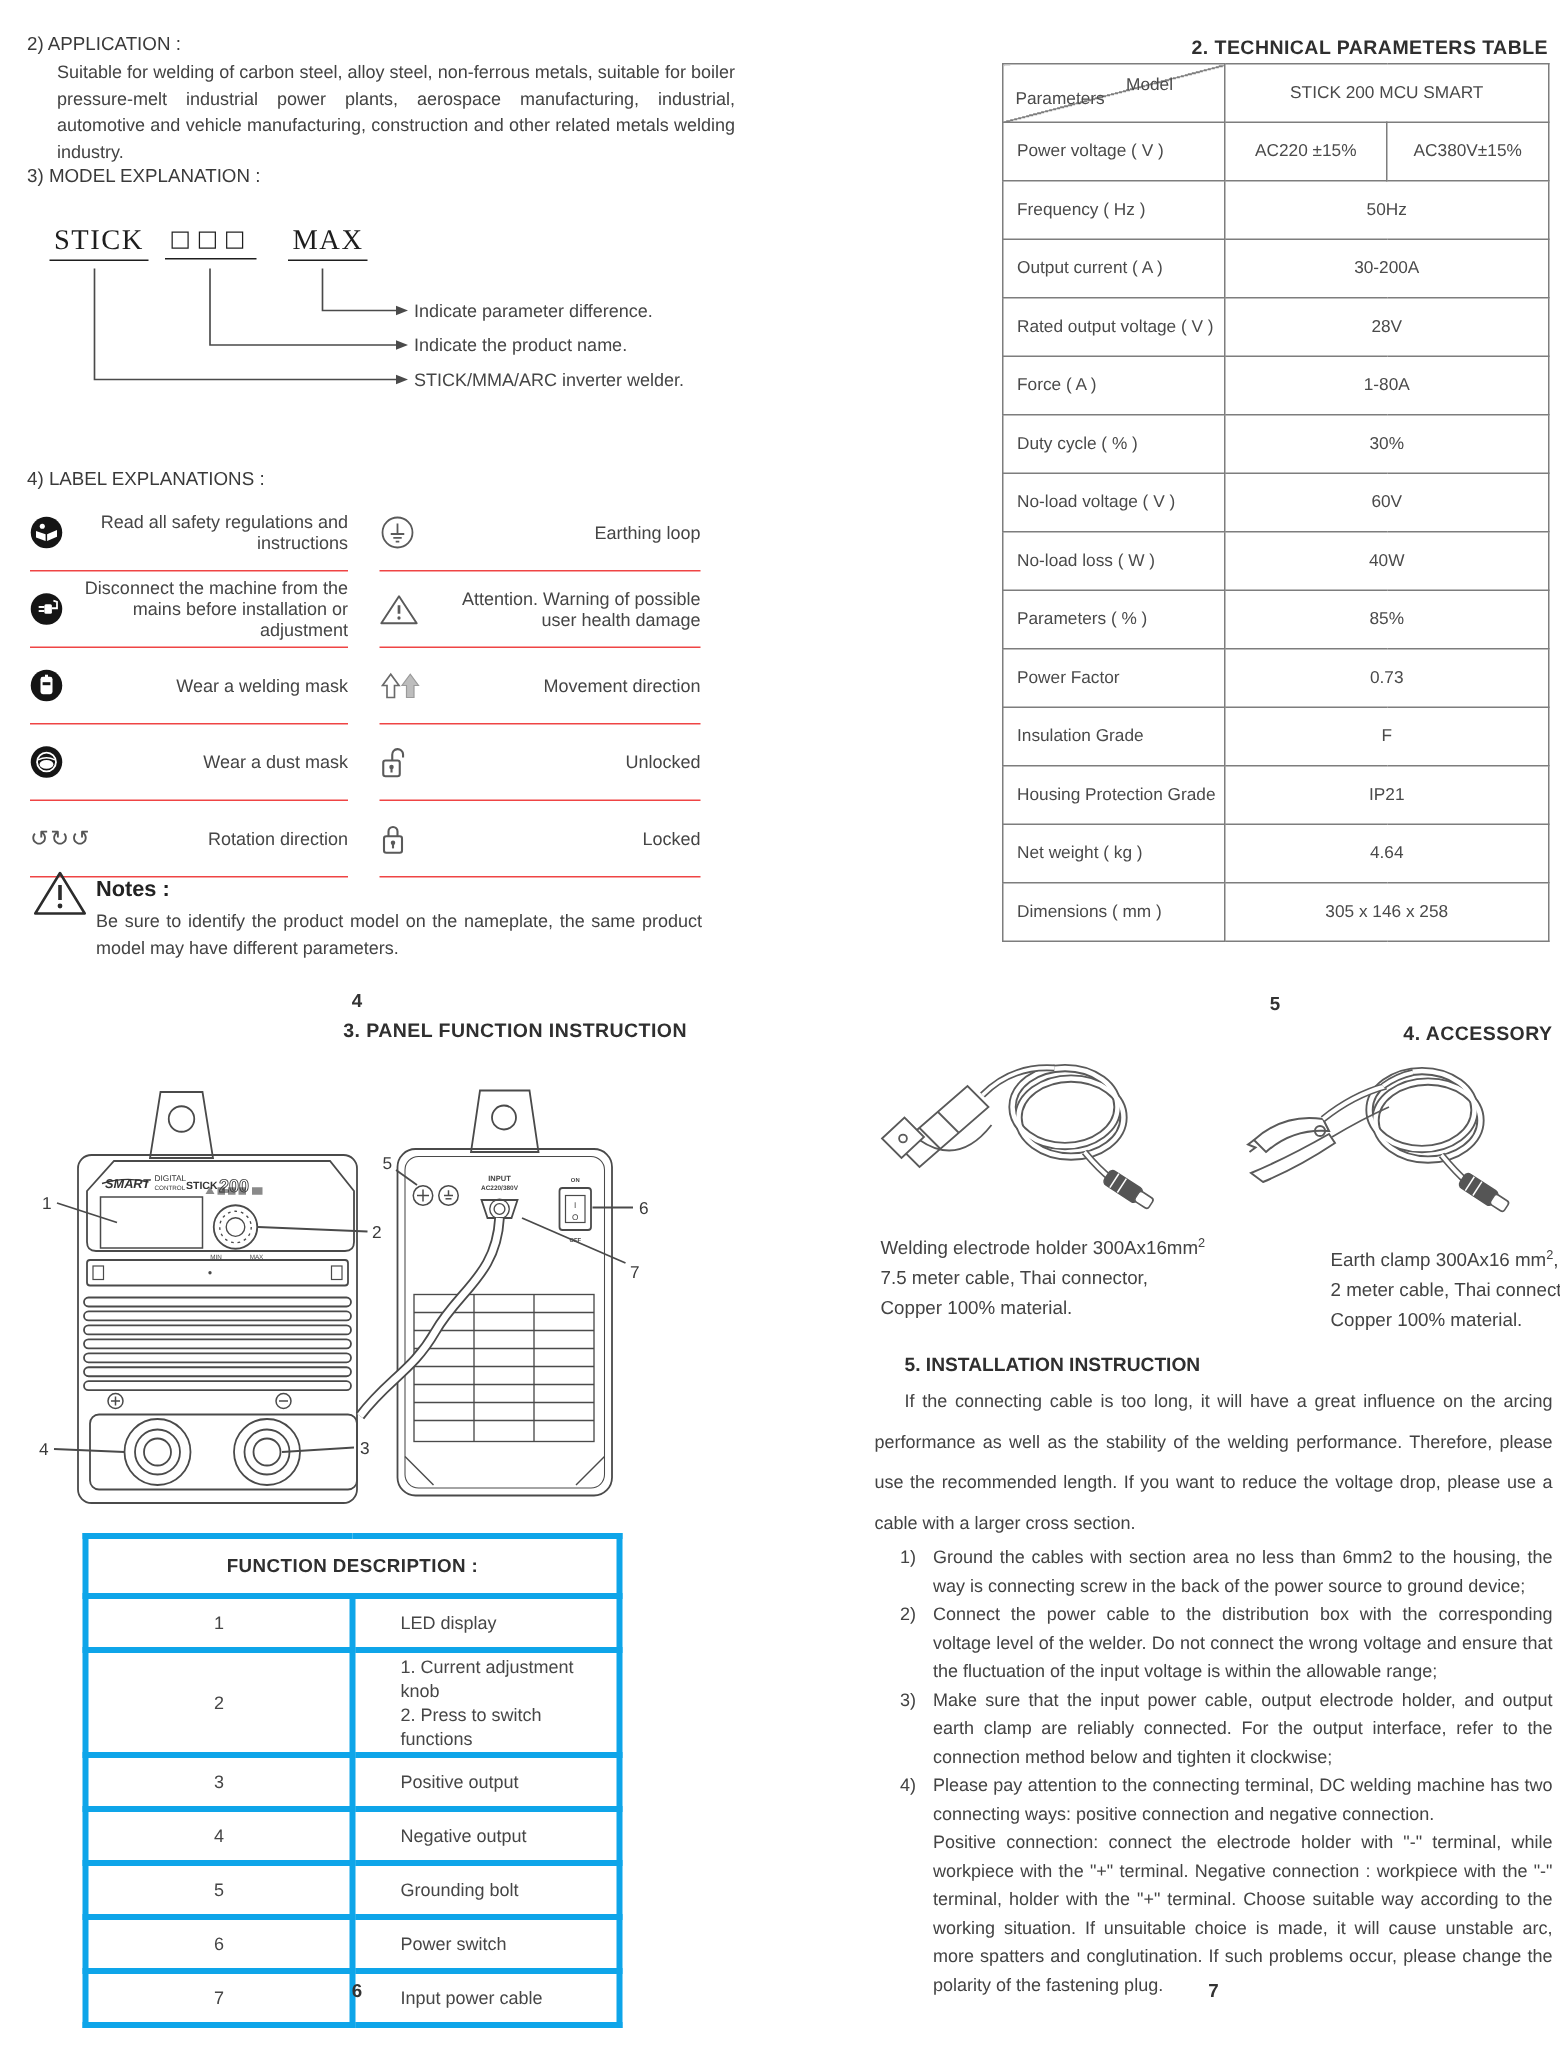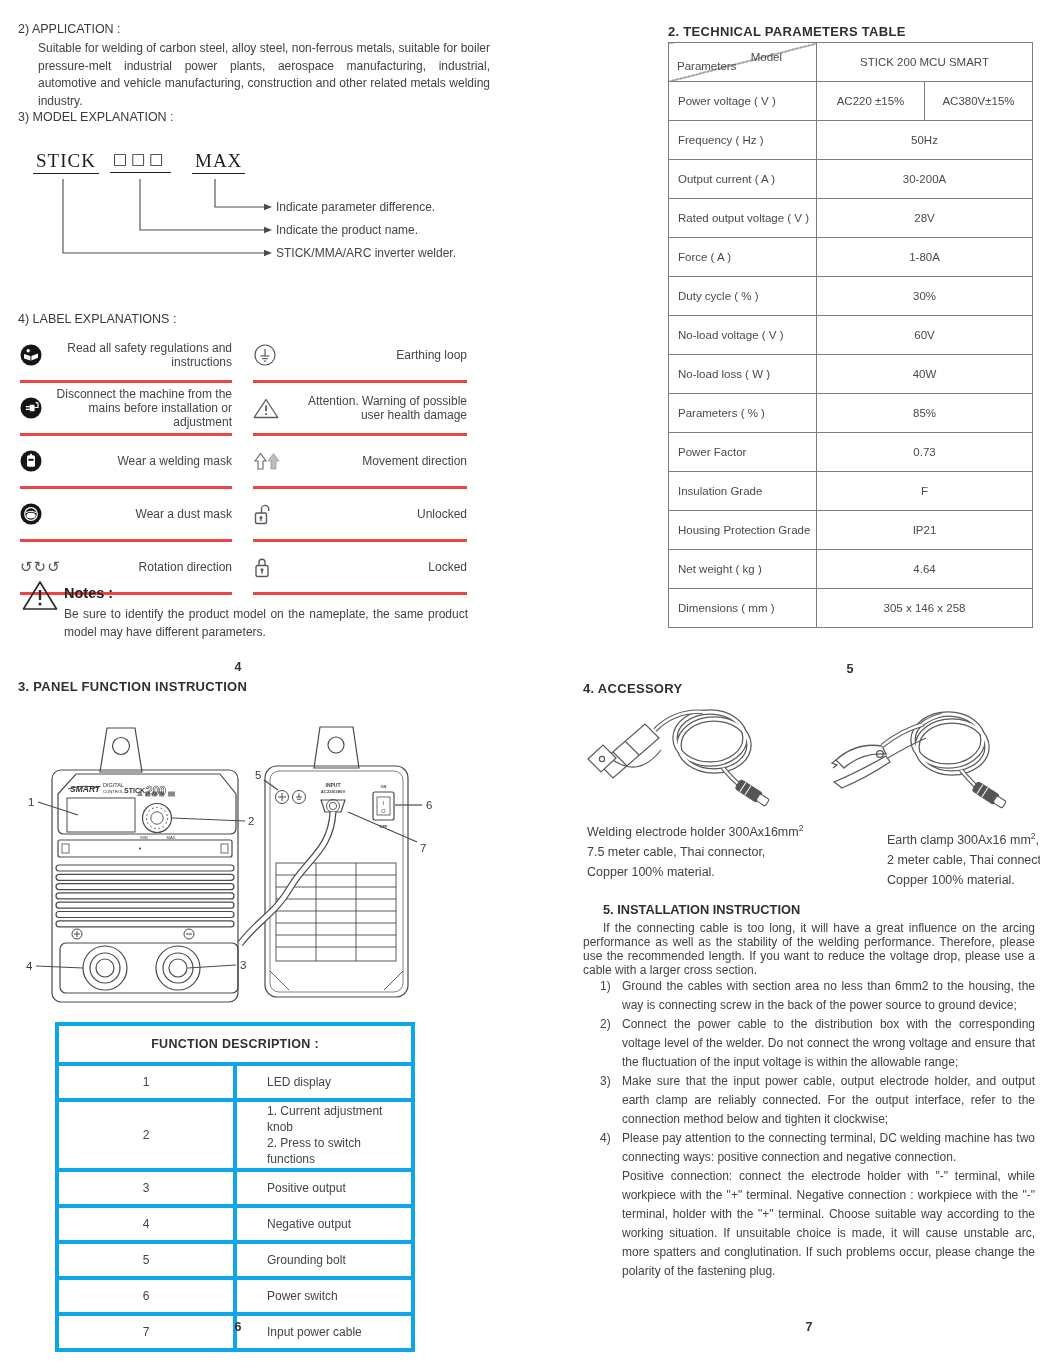--- a/index.html
+++ b/index.html
@@ -2,28 +2,28 @@
 <html><head>
 <meta charset="utf-8">
 <style>
   html,body{margin:0;padding:0;}
   body{
     width:1040px;height:1370px;position:relative;background:#ffffff;
     font-family:"Liberation Sans",sans-serif;color:#3f3f3f;
     -webkit-font-smoothing:antialiased;
   }
   .abs{position:absolute;}
-  .sec-heading{font-weight:bold;font-size:13px;color:#2f2f2f;text-align:left;letter-spacing:.3px;}
+  .sec-heading{font-weight:bold;font-size:13px;color:#2f2f2f;text-align:right;letter-spacing:.3px;}
   .page-num{font-size:12.5px;font-weight:bold;text-align:center;color:#333;}
   .body-text{font-size:12px;line-height:17.5px;text-align:justify;color:#434343;}
   .list-heading{font-size:12.5px;color:#3a3a3a;}
 
   
   .lab-grid{display:grid;grid-template-columns:212px 214px;column-gap:21px;}
-  .lab-cell{display:flex;align-items:center;border-bottom:3px solid #ef4444;min-height:42px;padding:4px 0;}
+  .lab-cell{display:flex;align-items:center;border-bottom:1px solid #ef4444;min-height:42px;padding:4px 0;}
   .lab-icon{width:34px;flex:0 0 34px;display:flex;align-items:center;}
   .lab-text{flex:1;text-align:right;font-size:12px;line-height:14px;color:#454545;}
   .rot-glyph{font-size:15px;letter-spacing:1px;color:#555;font-family:"DejaVu Sans",sans-serif;}
 
   
   .notes-title{font-size:14.5px;font-weight:bold;color:#222;}
 
   
   .model-part{position:absolute;top:0;border-bottom:1.6px solid #1e1e1e;color:#1e1e1e;padding:0 3px 1px 3px;}
   .serif{font-family:"Liberation Serif",serif;font-size:19px;letter-spacing:1px;}
@@ -42,21 +42,21 @@
   .tt-corner .params{position:absolute;bottom:9px;left:8px;}
 
   .fn-table{width:360px;}
   .fn-table td{border:4px solid #0ea5e9;font-size:12px;color:#464646;height:30px;}
   .fn-table .fn-title{font-weight:bold;font-size:12.5px;text-align:center;height:34px;color:#2f2f2f;letter-spacing:.3px;}
   .fn-num{width:100px;text-align:center;}
   .fn-desc{padding-left:30px;}
   .fn-two{line-height:16px;}
 
   
-  .inst-intro{text-indent:20px;font-size:12px;line-height:14px;text-align:justify;color:#434343;margin-top:4px;}
+  .inst-intro{text-indent:20px;font-size:12px;line-height:27px;text-align:justify;color:#434343;margin-top:4px;}
   .inst-item{position:relative;padding-left:39px;font-size:12px;line-height:19px;text-align:justify;color:#434343;}
   .inst-num{position:absolute;left:17px;top:0;}
 
   
   .caption{font-size:12.5px;line-height:20px;color:#434343;}
   .caption sup{font-size:8.5px;}
 
   svg text{font-family:"Liberation Sans",sans-serif;}
 </style>
 </head>

